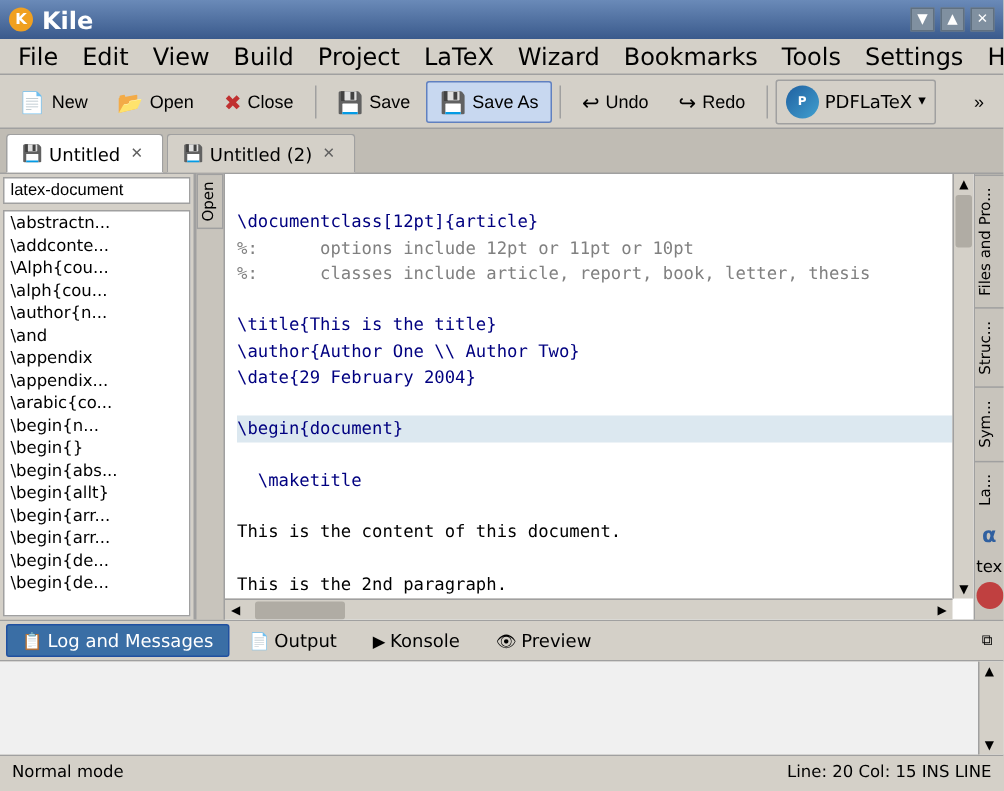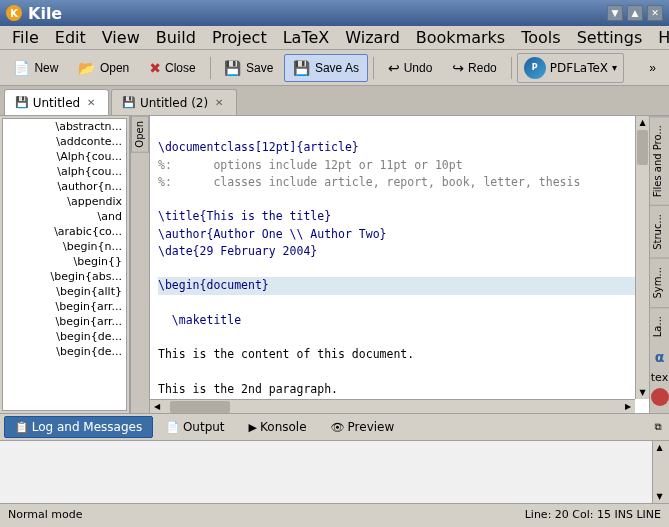--- a/index.html
+++ b/index.html
@@ -118,21 +118,20 @@
       padding: 2px 4px;
       border: 1px solid #a0a0a0;
       background: #fff;
     }
     .sidebar-list {
       flex: 1;
       overflow-y: auto;
       background: white;
       border: 1px solid #a0a0a0;
       margin: 2px;
-      text-align: right;
     }
     .sidebar-list-item {
       padding: 1px 4px;
       font-size: 11px;
       cursor: pointer;
       white-space: nowrap;
       overflow: hidden;
       text-overflow: ellipsis;
     }
 
@@ -323,28 +322,32 @@
   <div class="tab">
     <span class="tab-icon">💾</span>
     <span>Untitled (2)</span>
     <span class="tab-close">✕</span>
   </div>
 </div>
 
 <div class="main-area" style="height: 297px;">
 
   <div class="left-sidebar">
+    <div class="sidebar-search">
+      <input type="text" style="width: 100%; font-size: 11px; padding: 2px 4px; border: 1px solid rgb(160, 160, 160);" value="latex-document">
+    </div>
     <div class="sidebar-list">
       <div class="sidebar-list-item">\abstractn...</div>
       <div class="sidebar-list-item">\addconte...</div>
       <div class="sidebar-list-item">\Alph{cou...</div>
       <div class="sidebar-list-item">\alph{cou...</div>
       <div class="sidebar-list-item">\author{n...</div>
+      <div class="sidebar-list-item">\and</div>
       <div class="sidebar-list-item">\appendix</div>
-      <div class="sidebar-list-item">\and</div>
+      <div class="sidebar-list-item">\appendix...</div>
       <div class="sidebar-list-item">\arabic{co...</div>
       <div class="sidebar-list-item">\begin{n...</div>
       <div class="sidebar-list-item">\begin{}</div>
       <div class="sidebar-list-item">\begin{abs...</div>
       <div class="sidebar-list-item">\begin{allt}</div>
       <div class="sidebar-list-item">\begin{arr...</div>
       <div class="sidebar-list-item">\begin{arr...</div>
       <div class="sidebar-list-item">\begin{de...</div>
       <div class="sidebar-list-item">\begin{de...</div>
     </div>

